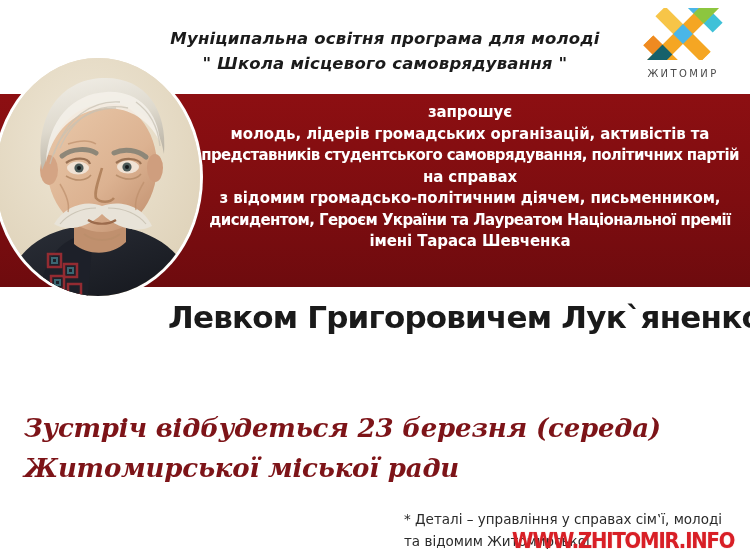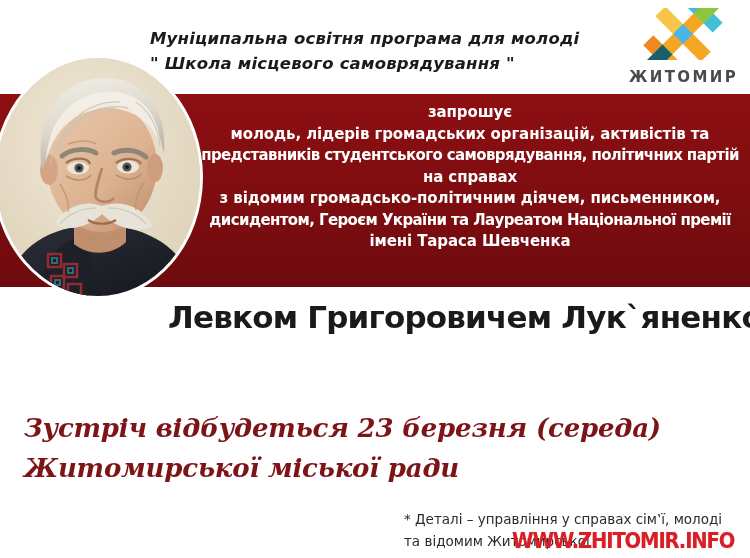--- a/index.html
+++ b/index.html
@@ -8,35 +8,36 @@
     background:#ffffff;
     font-family:"Liberation Sans", sans-serif;
     overflow:hidden;
     position:relative;
   }
   .poster{position:relative;width:750px;height:558px;overflow:hidden;background:#fff;}
 
   
   .header-title{
     position:absolute;left:150px;top:26px;width:470px;
+    text-align:center;
     font-family:"DejaVu Sans", sans-serif;
     font-style:italic;font-weight:bold;
     font-size:16.5px;line-height:25px;
     color:#1b1b1b;
     letter-spacing:0.2px;
   }
   .header-title .line2{display:block;}
 
   
   .logo{position:absolute;left:629px;top:8px;width:108px;height:80px;}
   .logo-mark{position:absolute;left:4px;top:0;width:100px;height:52px;}
   .logo-word{
-    position:absolute;left:0;top:60px;width:108px;
-    font-family:"DejaVu Sans", sans-serif;
-    font-size:15px;font-weight:bold;letter-spacing:2.4px;
+    position:absolute;left:0;top:60px;width:108px;text-align:center;
+    font-family:"DejaVu Sans", sans-serif;
+    font-size:10px;font-weight:normal;letter-spacing:2.4px;
     color:#4a4a4a;
   }
 
   
   .red-band{
     position:absolute;left:0;top:94px;width:750px;height:193px;
     background:#8a0f12;
     background:linear-gradient(180deg,#8d0f12 0%, #7e0d10 55%, #6e0b0e 100%);
   }
   .band-text{

